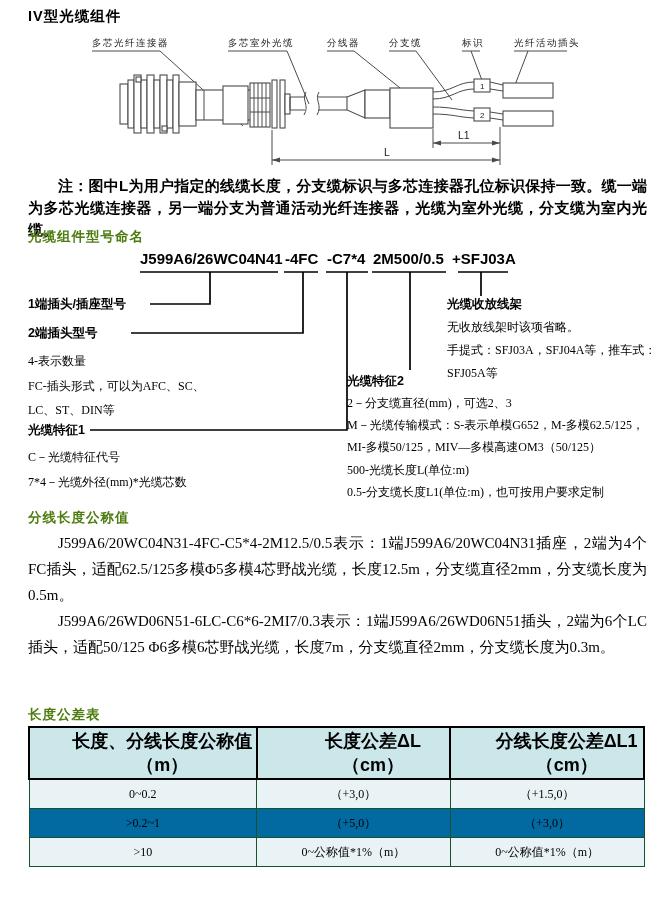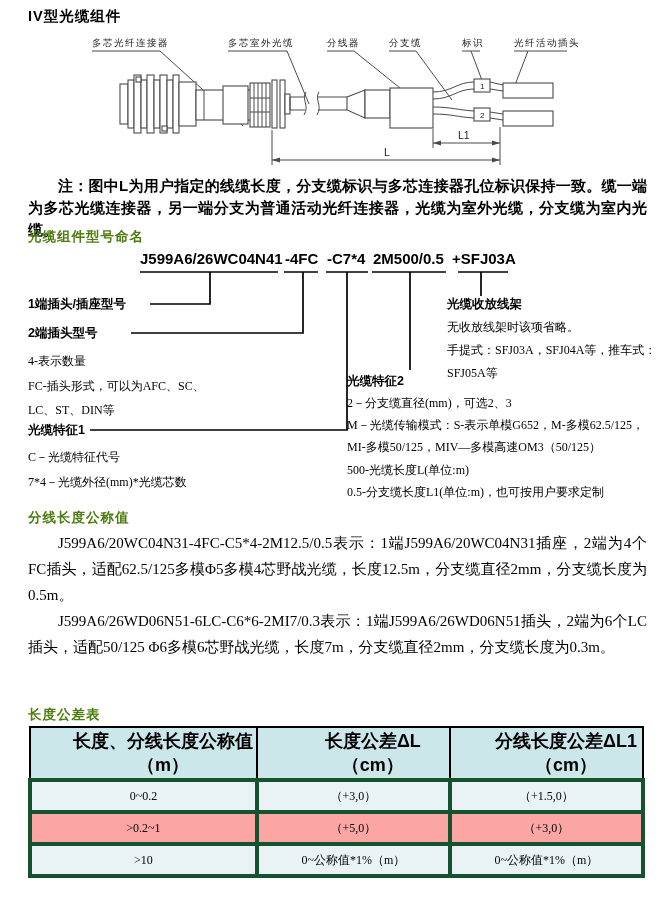--- a/index.html
+++ b/index.html
@@ -30,22 +30,22 @@
   }
   .examples p{margin:0;text-indent:2em;text-align:justify;}
   table.tol{
     position:absolute;left:28px;top:726px;width:617px;border-collapse:collapse;
     text-align:center;font-size:12px;font-family:"Liberation Serif",serif;
   }
   table.tol th{
     border:2px solid #000;background:#cbe7ea;height:28px;
     font-family:"Liberation Sans",sans-serif;font-weight:bold;font-size:18px;padding-left:40px;
   }
-  table.tol td{border:4px solid #14532d;height:26px;background:#e9f2f4;text-align:center;}
-  table.tol tr.even td{background:#fca5a5;margin-top:46px;}
+  table.tol td{border:1px solid #14532d;height:26px;background:#e9f2f4;text-align:center;}
+  table.tol tr.even td{background:#0369a1;margin-top:46px;}
   
   .ln{stroke:#4a4a4a;stroke-width:1;fill:none;}
   .shape{stroke:#4a4a4a;stroke-width:1.1;fill:#ffffff;}
   .dim{stroke:#4a4a4a;stroke-width:1;fill:none;}
   .arrow{fill:#4a4a4a;stroke:none;}
   .dlabel{font-family:"Liberation Sans",sans-serif;font-size:9.5px;fill:#222;letter-spacing:1.5px;}
   .dimtext{font-family:"Liberation Sans",sans-serif;font-size:10.5px;fill:#222;}
   .mknum{font-family:"Liberation Sans",sans-serif;font-size:8px;fill:#222;}
   .model{font-family:"Liberation Sans",sans-serif;font-size:15px;font-weight:bold;fill:#000;}
   .nlabel{font-family:"Liberation Sans",sans-serif;font-size:12.5px;font-weight:bold;fill:#000;}

